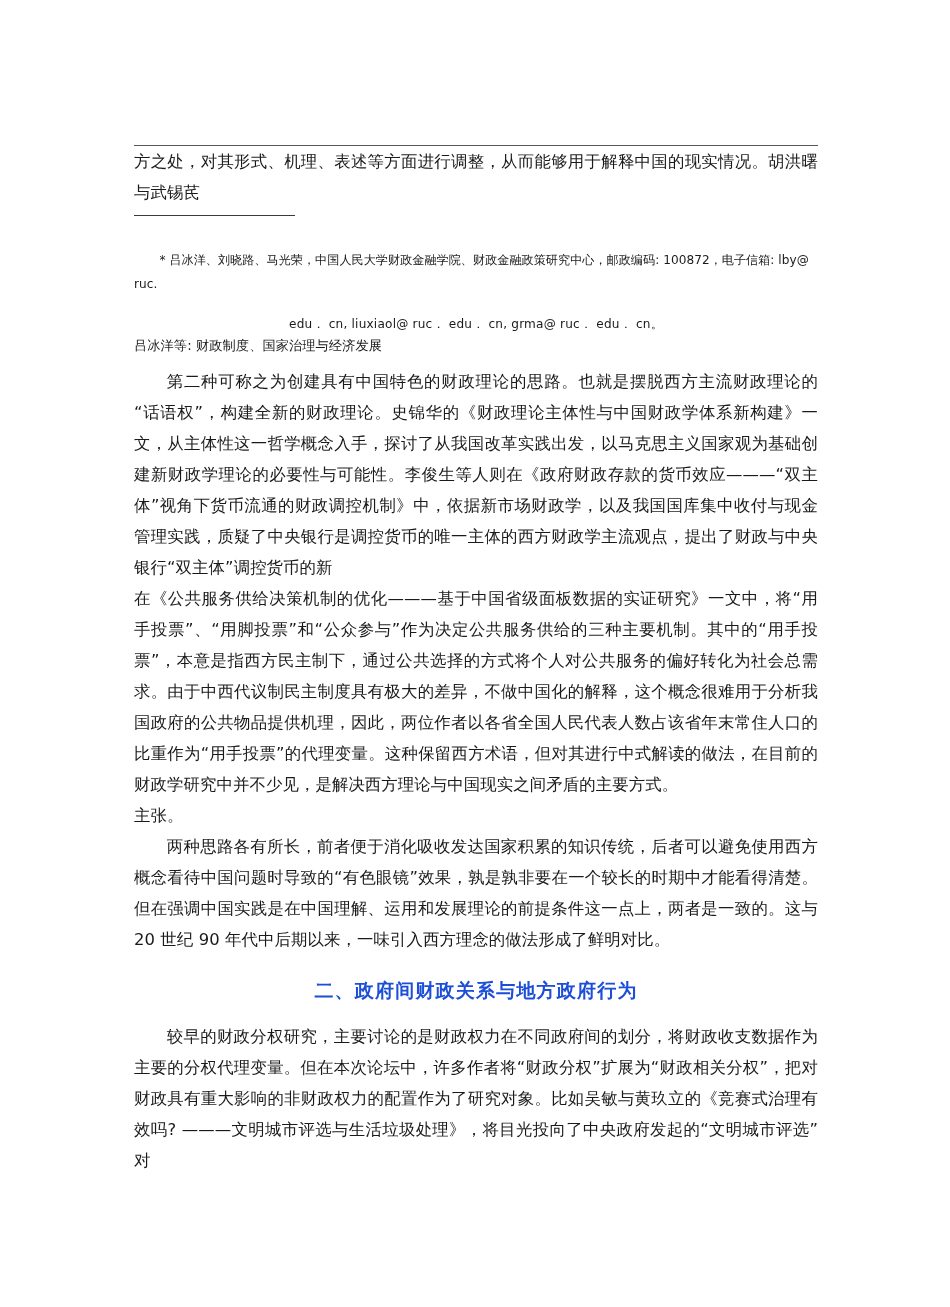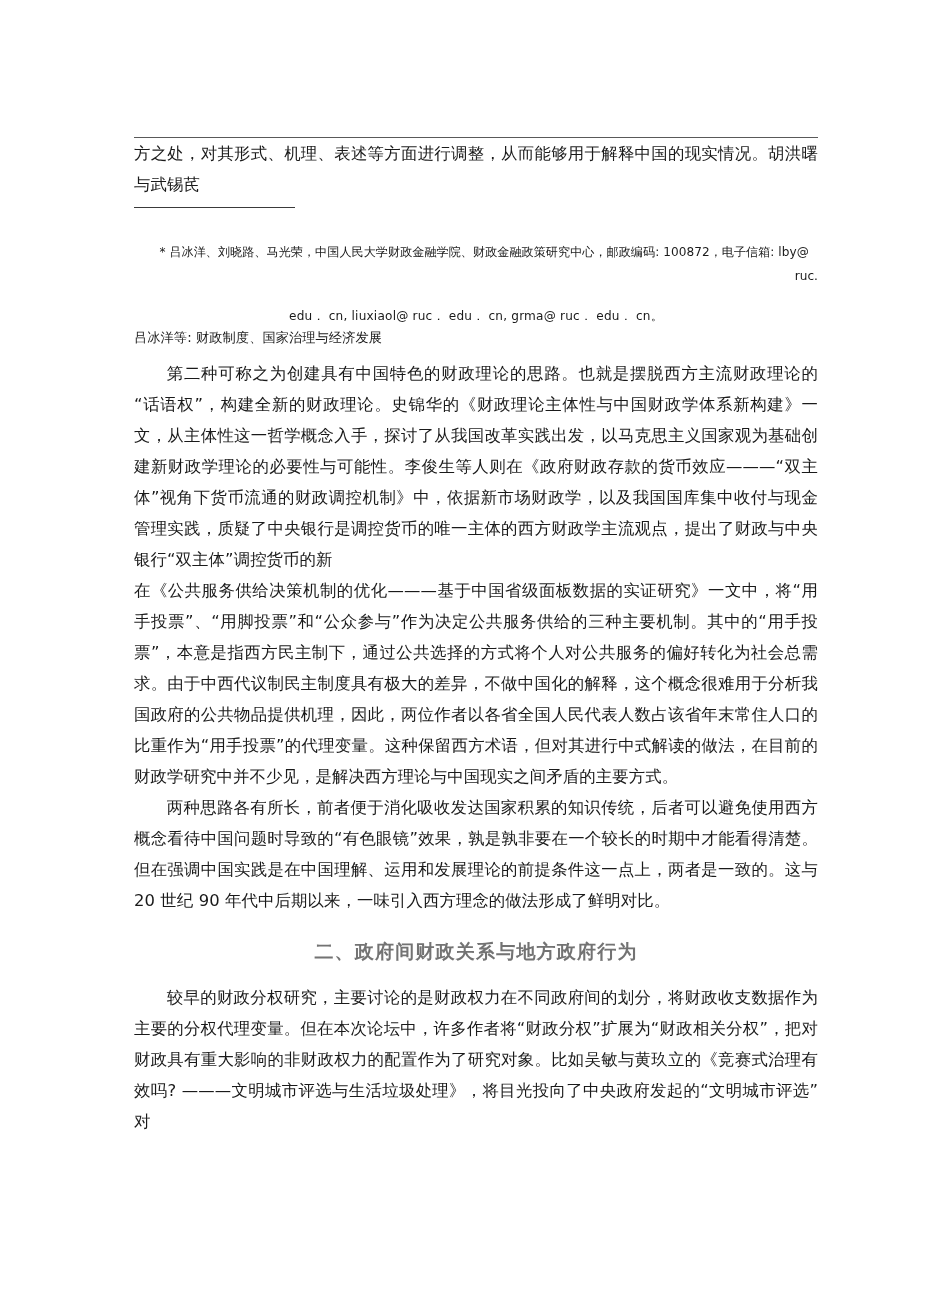--- a/index.html
+++ b/index.html
@@ -18,21 +18,21 @@
     width: 950px;
     height: 1307px;
     margin: 0 auto;
     background: #ffffff;
     overflow: hidden;
     box-sizing: border-box;
   }
   .content {
     position: absolute;
     left: 134px;
-    top: 0;
+    top: 8px;
     width: 684px;
   }
 
   
   .rule-top {
     height: 0;
     border-top: 1px solid #595959;
     width: 684px;
     margin-top: 137px;
   }
@@ -67,21 +67,21 @@
     color: #1a1a1a;
     margin-top: 33px;
     letter-spacing: 0.05px;
   }
   .footnote-line-1 {
     text-indent: 2.1em;
     text-align: justify;
     text-justify: inter-ideograph;
   }
   .footnote-line-2 {
-    text-align: right;
+    text-align: left;
     margin-top: 1px;
   }
   .footnote-line-3 {
     margin-top: 17px;
     text-align: center;
     letter-spacing: 0.2px;
   }
 
   
   .folio {
@@ -96,21 +96,21 @@
     line-height: 20px;
     color: #1a1a1a;
     letter-spacing: 0.1px;
   }
 
   
   .section-heading {
     text-align: center;
     font-size: 19px;
     line-height: 34px;
-    color: #737373;
+    color: #1d4ed8;
     margin-top: 18px;
     margin-bottom: 5px;
     letter-spacing: 1.2px;
   }
 
   .spacer-after-head { height: 9px; }
   .spacer-before-para { height: 10px; }
 </style>
 </head>
 <body>
@@ -132,20 +132,21 @@
 
 
     <div class="running-head">吕冰洋等: 财政制度、国家治理与经济发展</div>
 
     <div class="spacer-before-para"></div>
 
     <p class="para indent">第二种可称之为创建具有中国特色的财政理论的思路。也就是摆脱西方主流财政理论的“话语权”，构建全新的财政理论。史锦华的《财政理论主体性与中国财政学体系新构建》一文，从主体性这一哲学概念入手，探讨了从我国改革实践出发，以马克思主义国家观为基础创建新财政学理论的必要性与可能性。李俊生等人则在《政府财政存款的货币效应———“双主体”视角下货币流通的财政调控机制》中，依据新市场财政学，以及我国国库集中收付与现金管理实践，质疑了中央银行是调控货币的唯一主体的西方财政学主流观点，提出了财政与中央银行“双主体”调控货币的新</p>
 
     <p class="para">在《公共服务供给决策机制的优化———基于中国省级面板数据的实证研究》一文中，将“用手投票”、“用脚投票”和“公众参与”作为决定公共服务供给的三种主要机制。其中的“用手投票”，本意是指西方民主制下，通过公共选择的方式将个人对公共服务的偏好转化为社会总需求。由于中西代议制民主制度具有极大的差异，不做中国化的解释，这个概念很难用于分析我国政府的公共物品提供机理，因此，两位作者以各省全国人民代表人数占该省年末常住人口的比重作为“用手投票”的代理变量。这种保留西方术语，但对其进行中式解读的做法，在目前的财政学研究中并不少见，是解决西方理论与中国现实之间矛盾的主要方式。</p>
 
+    <p class="para tight">主张。</p>
 
     <p class="para indent">两种思路各有所长，前者便于消化吸收发达国家积累的知识传统，后者可以避免使用西方概念看待中国问题时导致的“有色眼镜”效果，孰是孰非要在一个较长的时期中才能看得清楚。但在强调中国实践是在中国理解、运用和发展理论的前提条件这一点上，两者是一致的。这与 20 世纪 90 年代中后期以来，一味引入西方理念的做法形成了鲜明对比。</p>
 
     <h2 class="section-heading">二、政府间财政关系与地方政府行为</h2>
 
     <div class="spacer-after-head"></div>
 
 
     <p class="para indent">较早的财政分权研究，主要讨论的是财政权力在不同政府间的划分，将财政收支数据作为主要的分权代理变量。但在本次论坛中，许多作者将“财政分权”扩展为“财政相关分权”，把对财政具有重大影响的非财政权力的配置作为了研究对象。比如吴敏与黄玖立的《竞赛式治理有效吗? ———文明城市评选与生活垃圾处理》，将目光投向了中央政府发起的“文明城市评选” 对</p>
 

